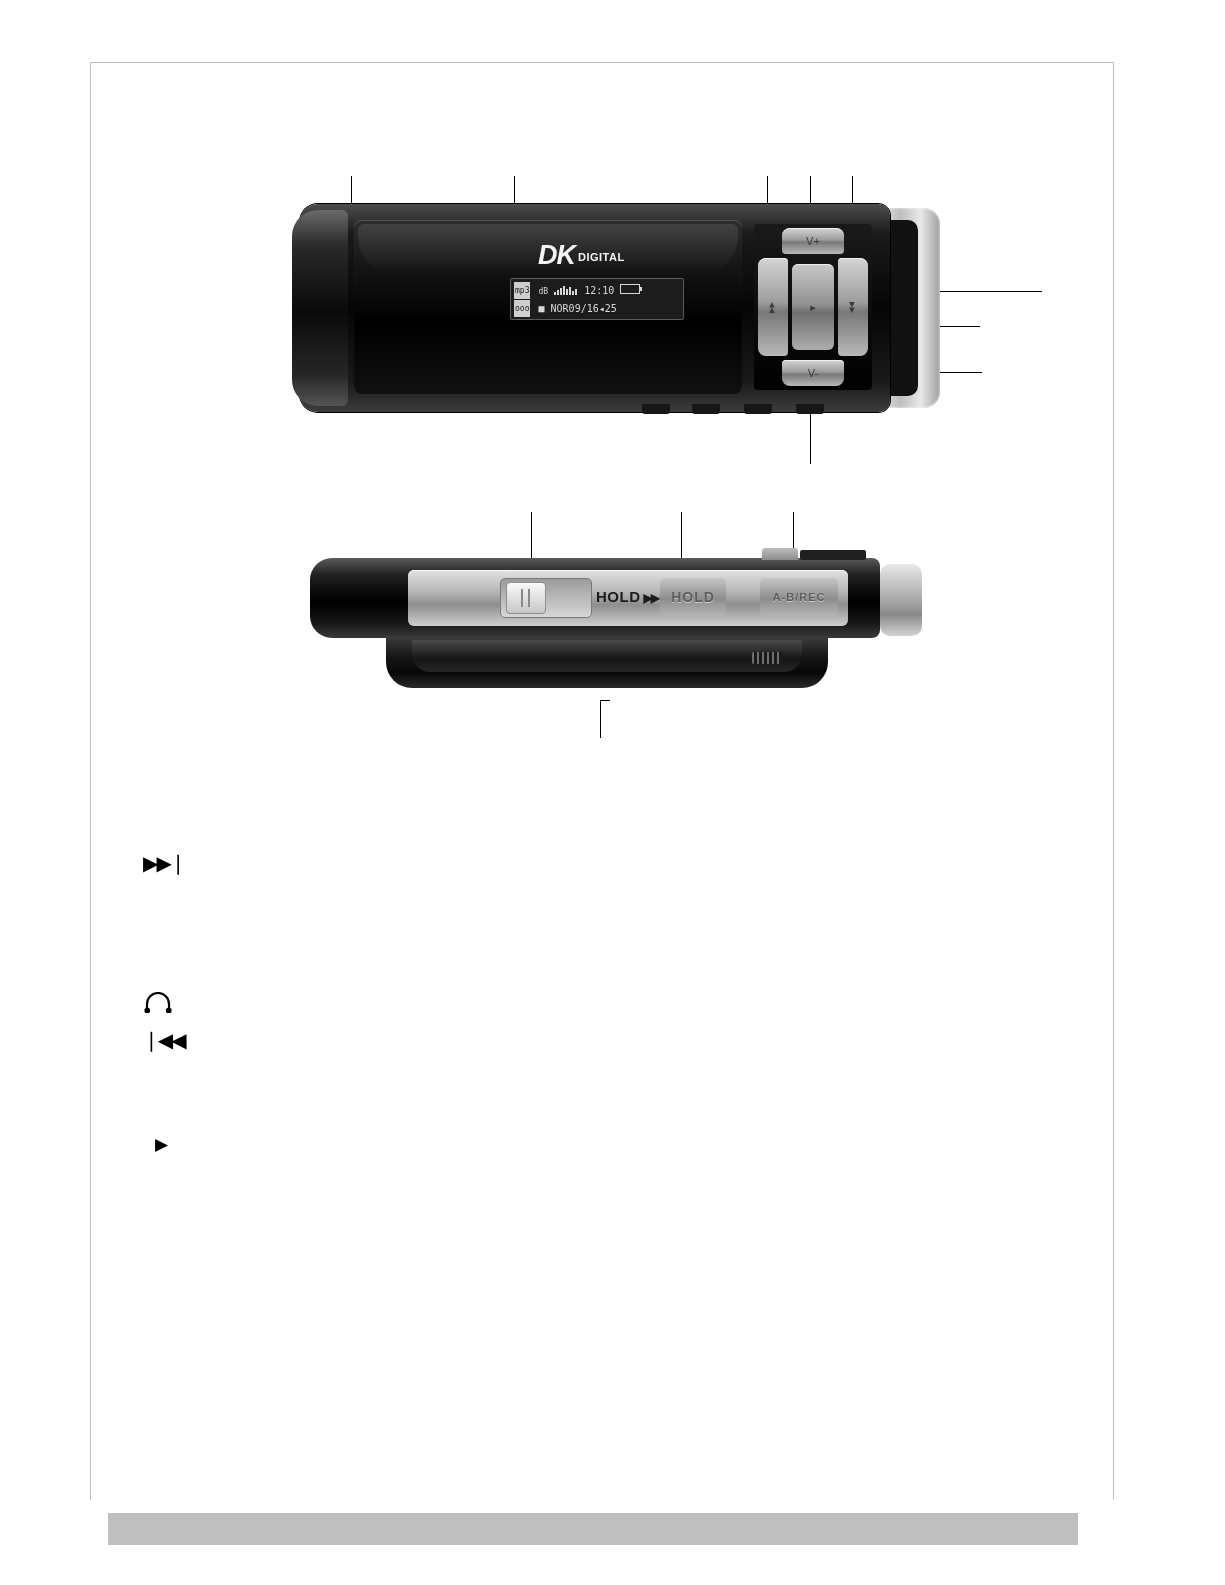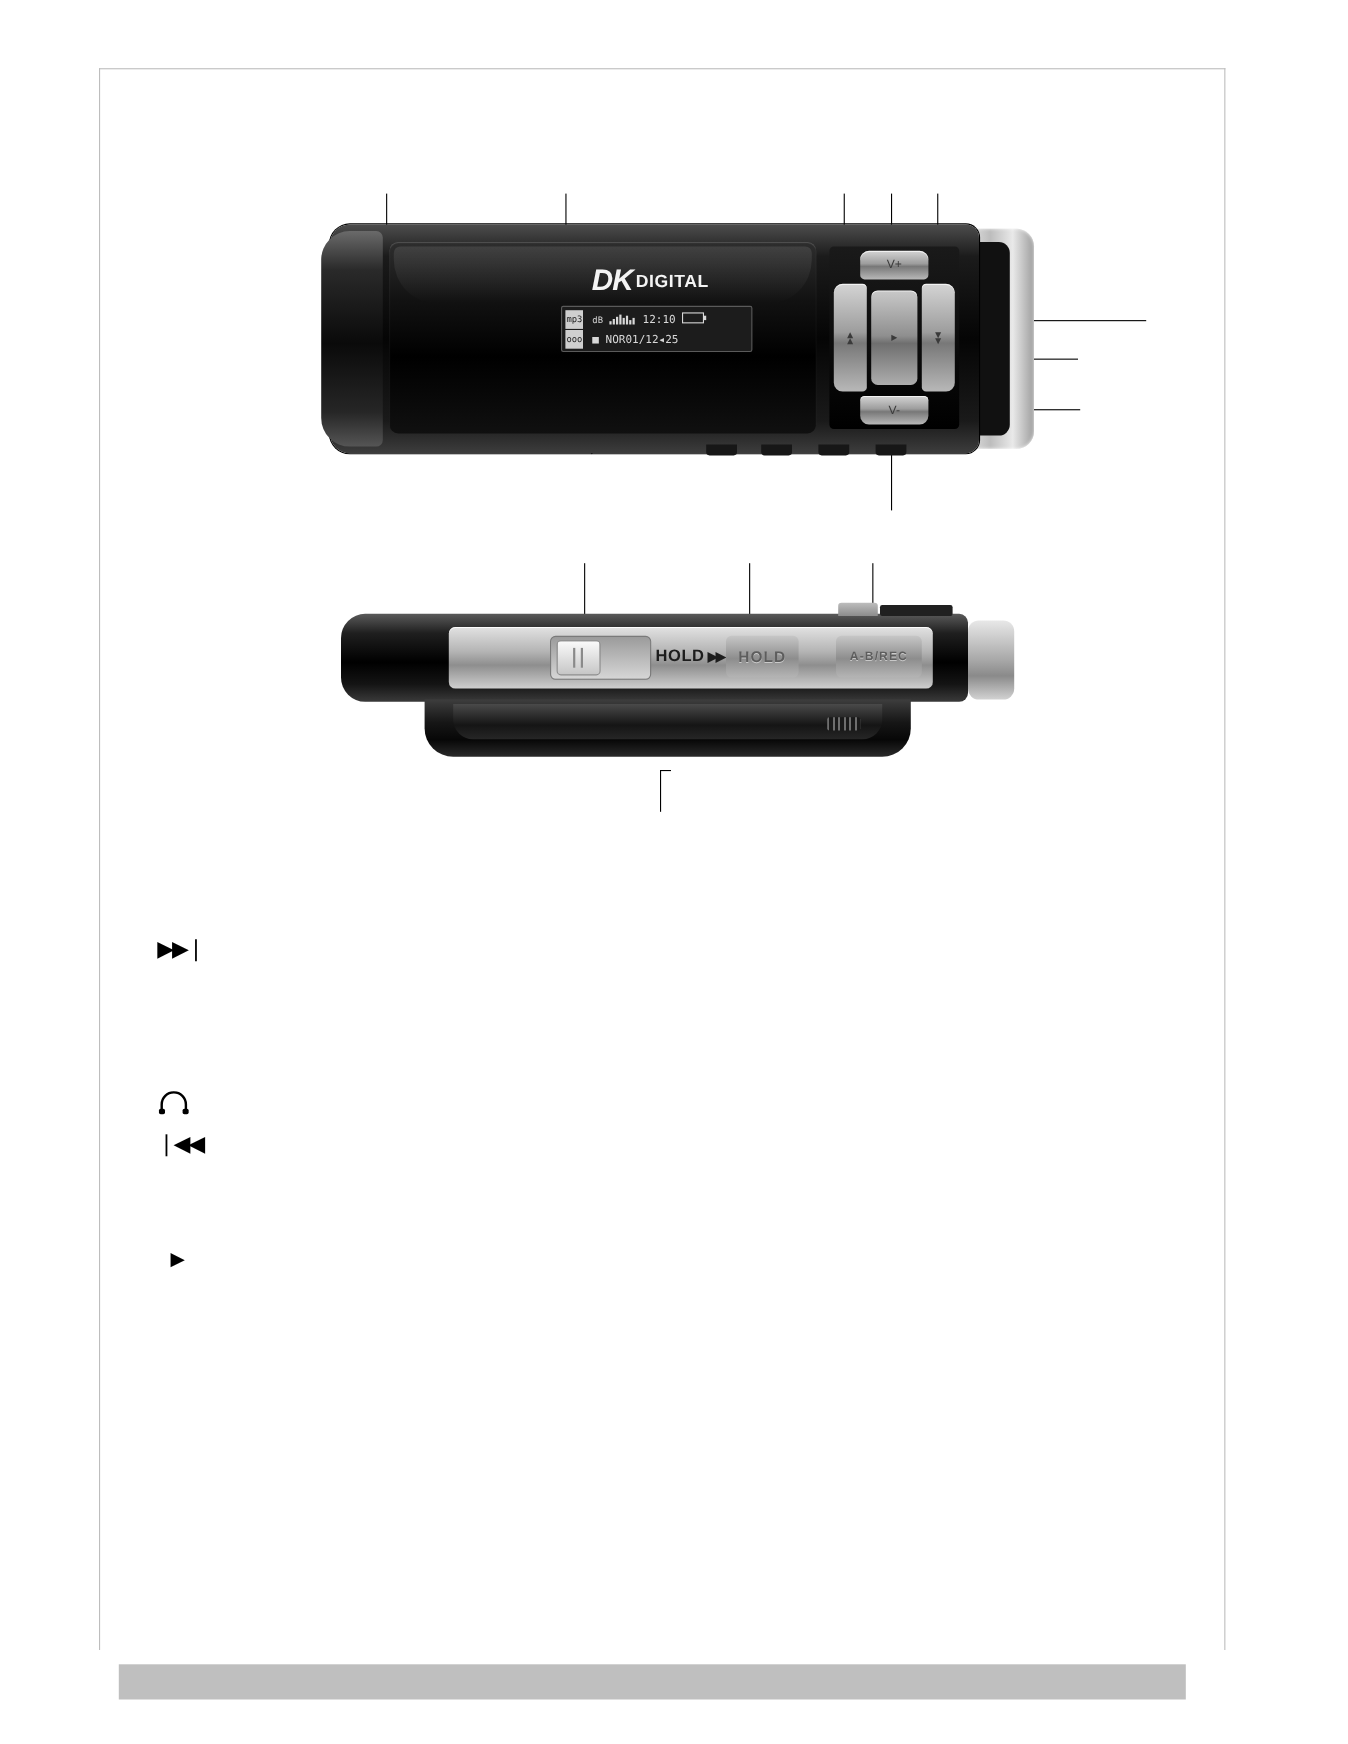--- a/index.html
+++ b/index.html
@@ -133,21 +133,21 @@
     left: 246px;
     top: 36px;
     color: #f4f4f4;
     font-style: italic;
     font-weight: bold;
     font-size: 27px;
     letter-spacing: -1px;
     font-family: "Liberation Sans", sans-serif;
   }
   .fv-logo small {
-    font-size: 16px;
+    font-size: 11px;
     font-style: normal;
     letter-spacing: .5px;
     vertical-align: 3px;
     margin-left: 3px;
     text-align: right;
   }
   
   .fv-lcd {
     position: absolute;
     left: 218px;
@@ -482,21 +482,21 @@
         <i style="left:0;height:3px"></i><i style="left:3px;height:5px"></i><i style="left:6px;height:7px"></i>
         <i style="left:9px;height:9px"></i><i style="left:12px;height:6px"></i><i style="left:15px;height:8px"></i>
         <i style="left:18px;height:4px"></i><i style="left:21px;height:6px"></i>
       </span>
       <span>12:10</span>
       <span class="lcd-batt"></span>
     </div>
     <div class="lcd-row lcd-row2">
       <span class="lcd-badge">ooo</span>
       <span>■</span>
-      <span>NOR</span><span>01/12</span><span>◂</span><span>25</span>
+      <span>NOR</span><span>09/16</span><span>◂</span><span>25</span>
     </div>
   </div>
 
   <div class="fv-keypad">
     <div class="key key-vol-up">
       <span class="glyph">V+</span>
     </div>
     <div class="key key-prev">
       <span class="glyph glyph-rot">◂◂</span>
     </div>

